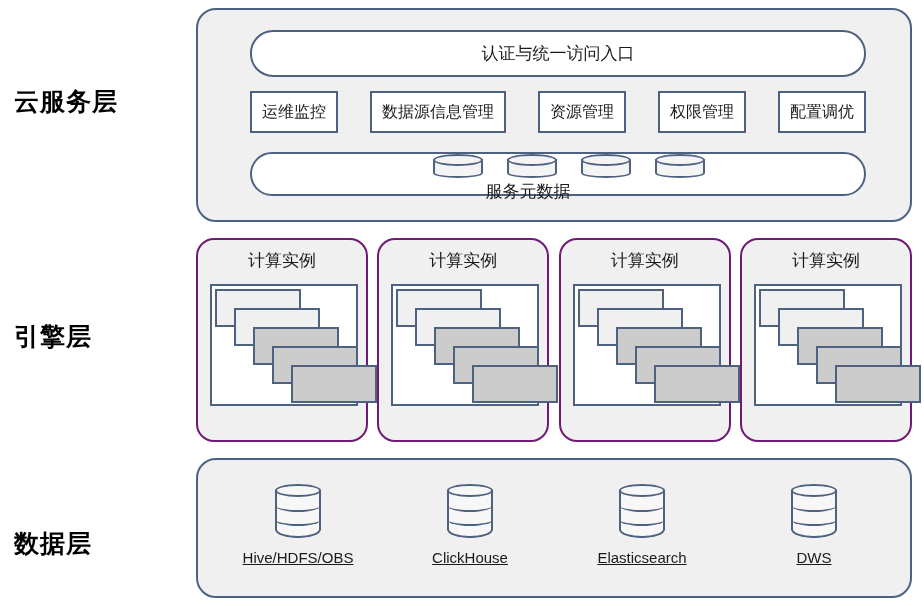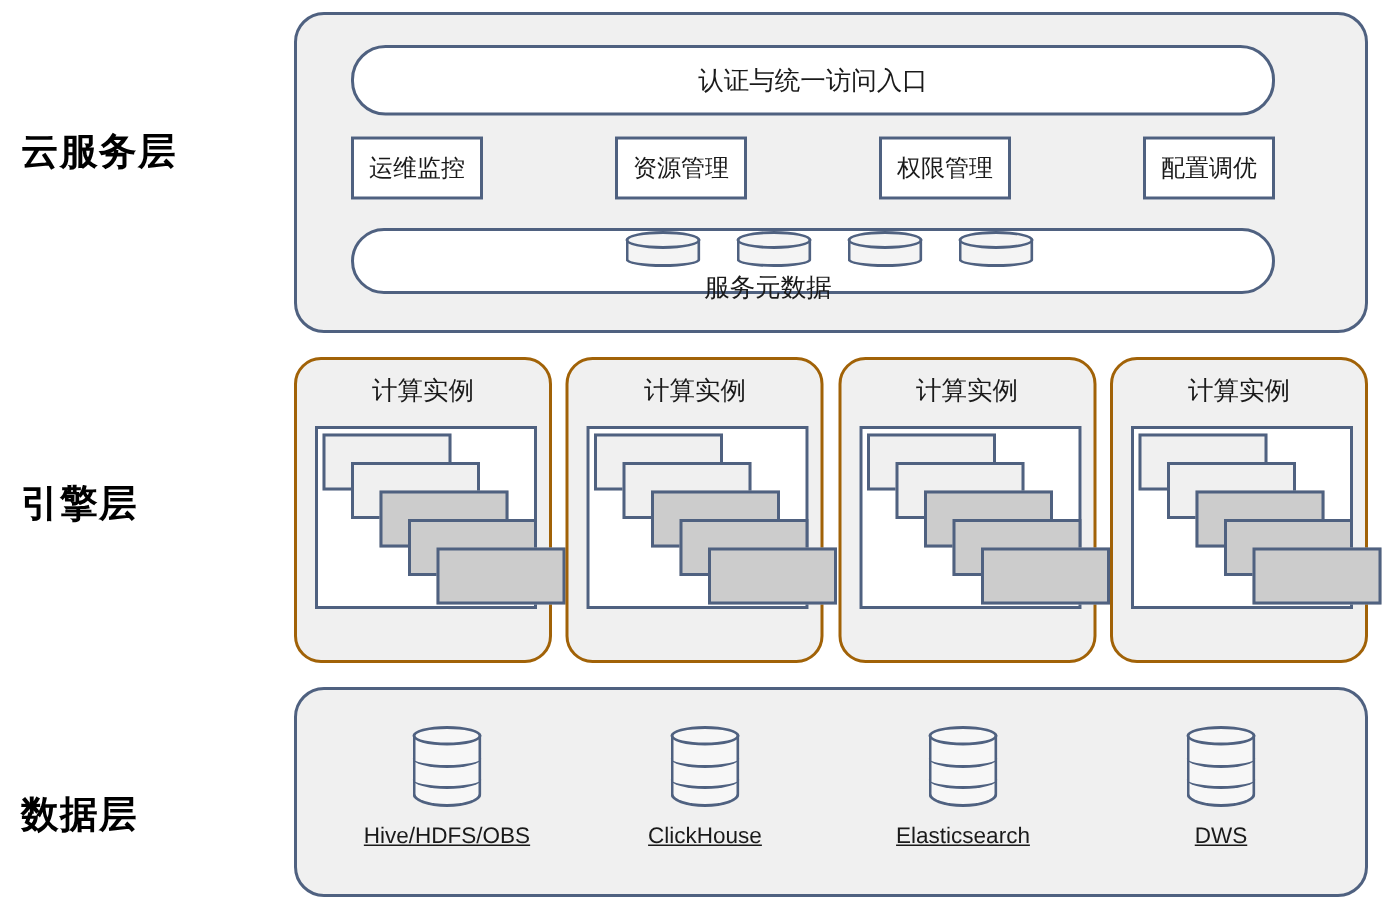--- a/index.html
+++ b/index.html
@@ -50,21 +50,21 @@
 
   
   #cloud-layer {
     left: 196px;
     top: 8px;
     width: 716px;
     height: 214px;
   }
   .cloud-row {
     position: absolute;
-    left: 36px;
+    left: 52px;
     width: 616px;
     box-sizing: border-box;
     border-radius: 23px;
   }
   #access-bar {
     top: 20px;
     height: 47px;
     background: #ffffff;
     border: 2px solid #4f6180;
     display: flex;
@@ -154,21 +154,21 @@
     width: 716px;
     height: 204px;
     display: flex;
     justify-content: space-between;
   }
   .compute-instance {
     position: relative;
     width: 172px;
     height: 204px;
     background: #f0f0f0;
-    border: 2px solid #a16207;
+    border: 2px solid #701a75;
     border-radius: 18px;
     box-sizing: border-box;
   }
   .instance-title {
     position: absolute;
     top: 9px;
     left: 0;
     width: 100%;
     text-align: center;
     font-size: 17px;
@@ -277,20 +277,21 @@
   <div class="layer-label" id="label-cloud">云服务层</div>
   <div class="layer-label" id="label-engine">引擎层</div>
   <div class="layer-label" id="label-data">数据层</div>
 
   <div class="panel" id="cloud-layer">
 
     <div class="cloud-row" id="access-bar">认证与统一访问入口</div>
 
     <div class="cloud-row" id="service-buttons">
       <div class="service-button">运维监控</div>
+      <div class="service-button">数据源信息管理</div>
       <div class="service-button">资源管理</div>
       <div class="service-button">权限管理</div>
       <div class="service-button">配置调优</div>
     </div>
 
     <div class="cloud-row" id="metadata-row">
       <div class="meta-cyl-group">
         <div class="cyl-flat">
           <div class="body"></div>
             <div class="top"></div>

